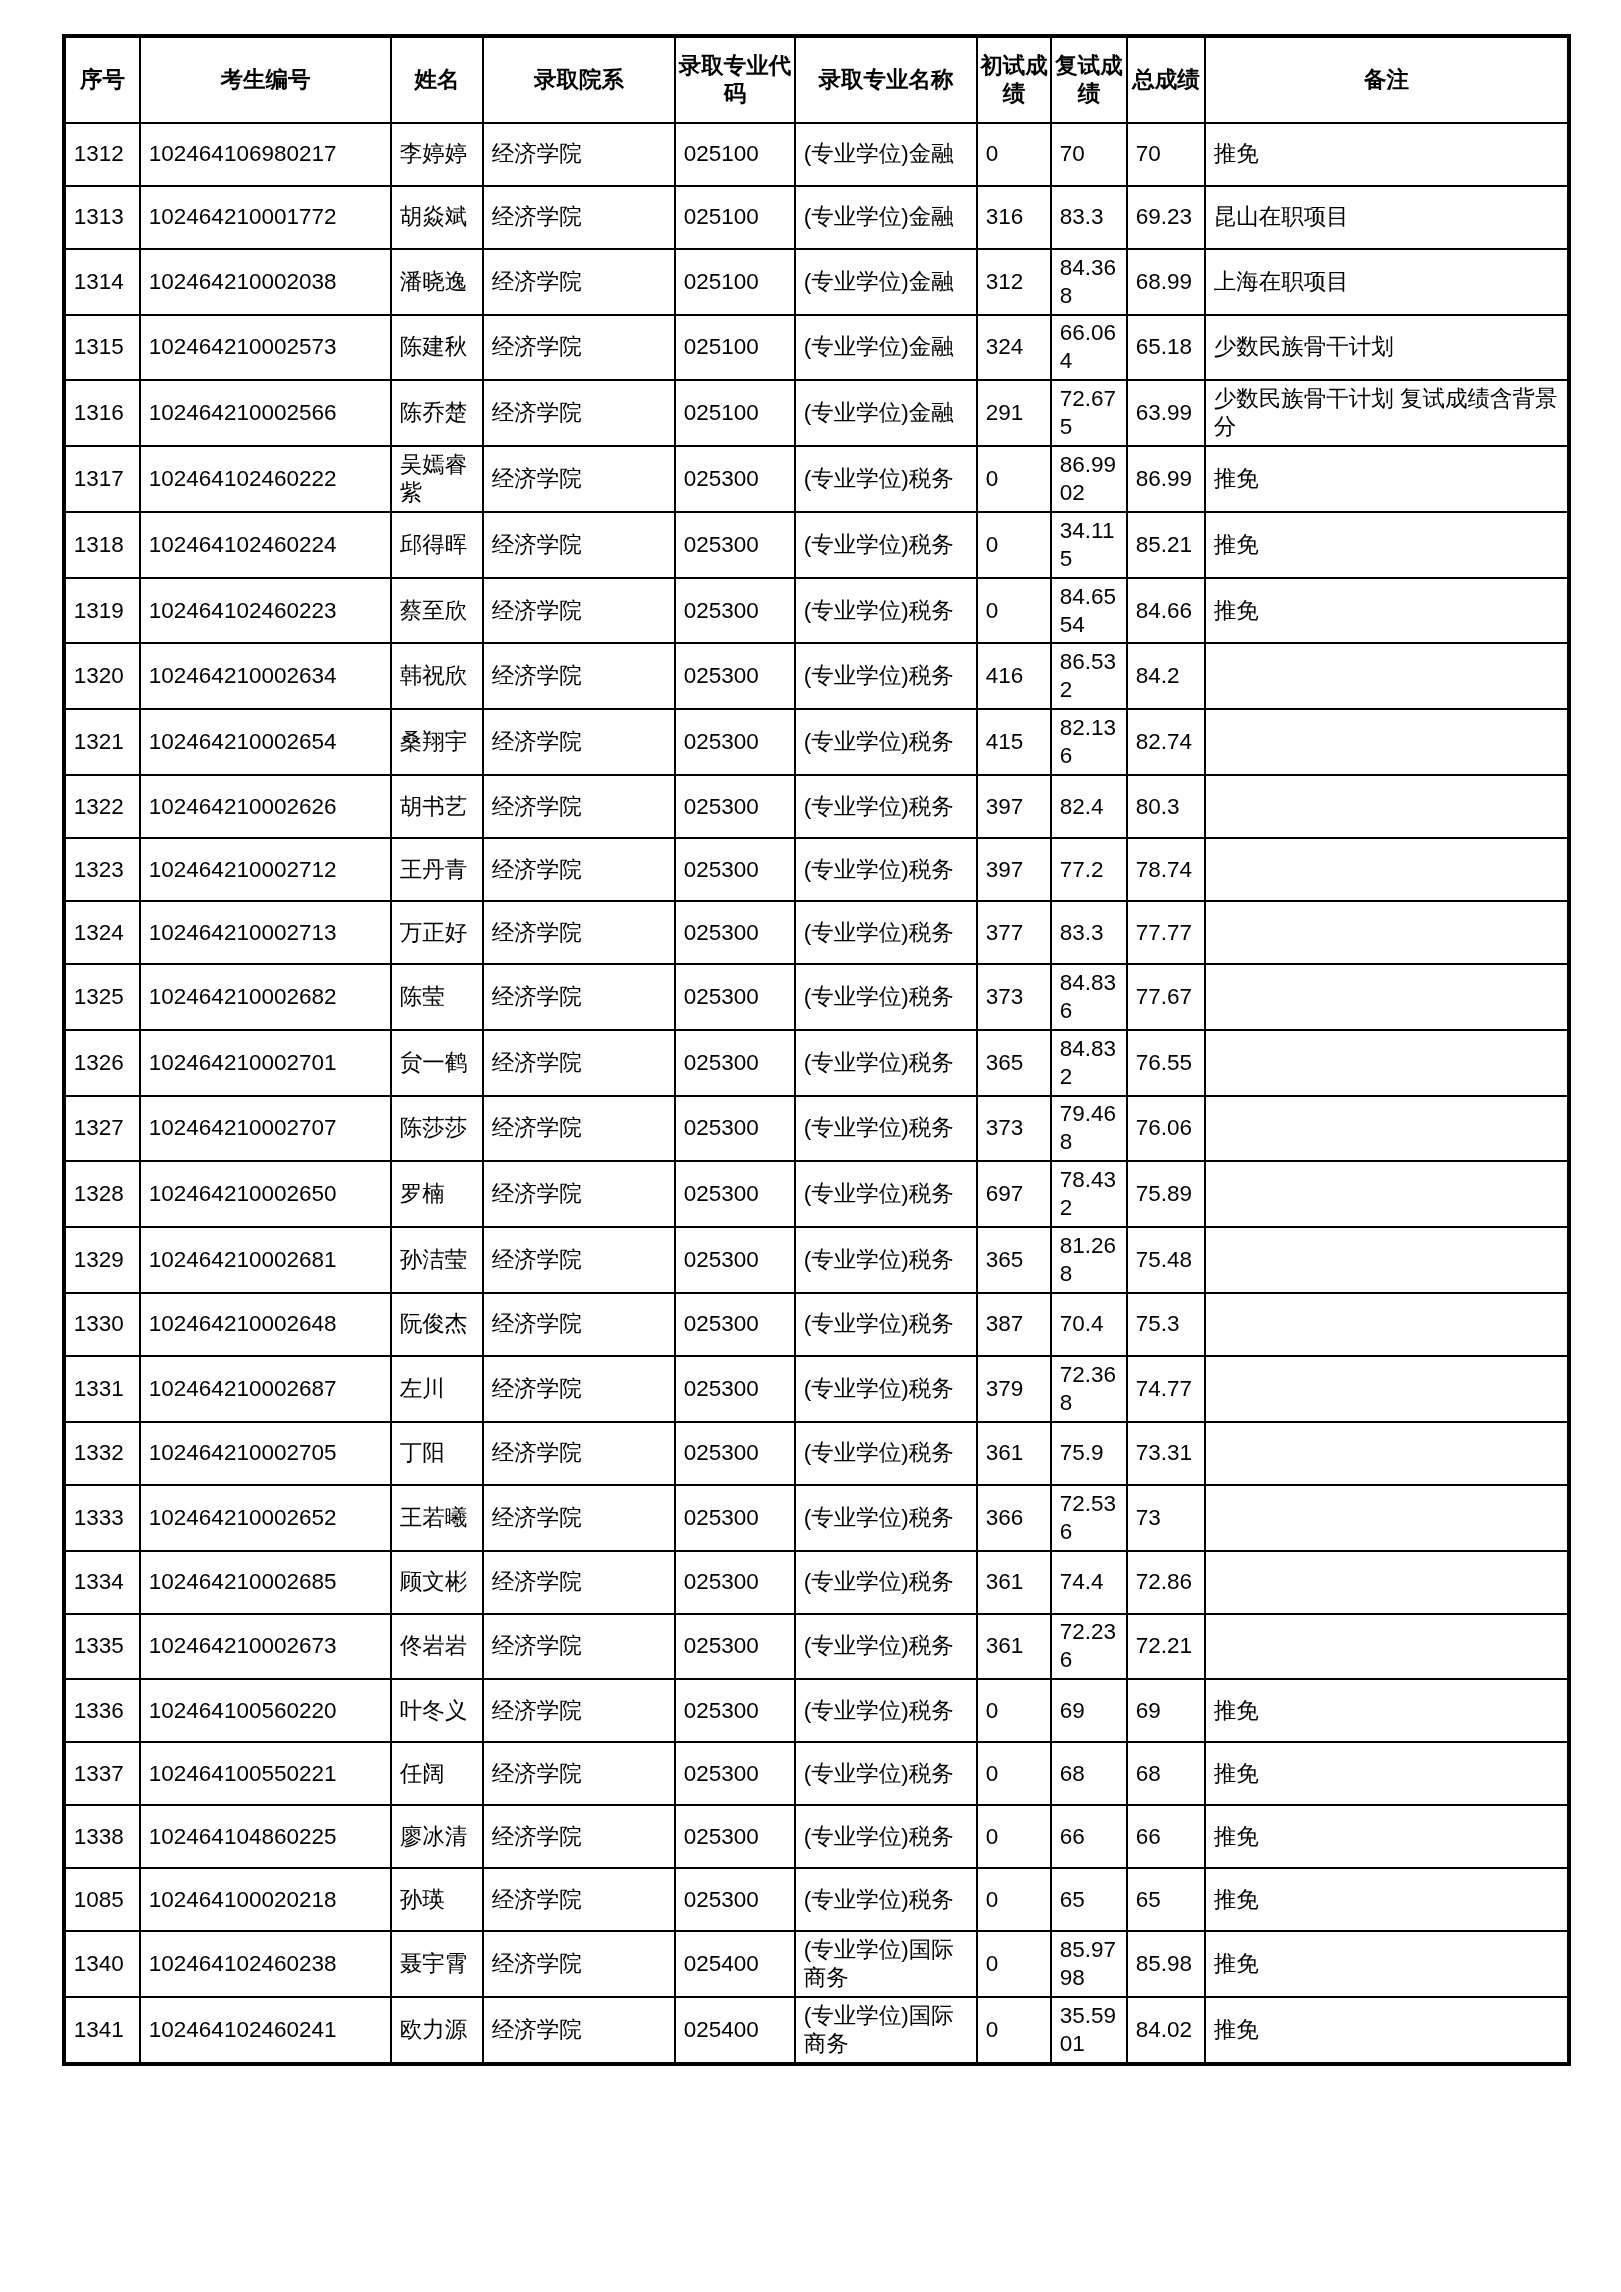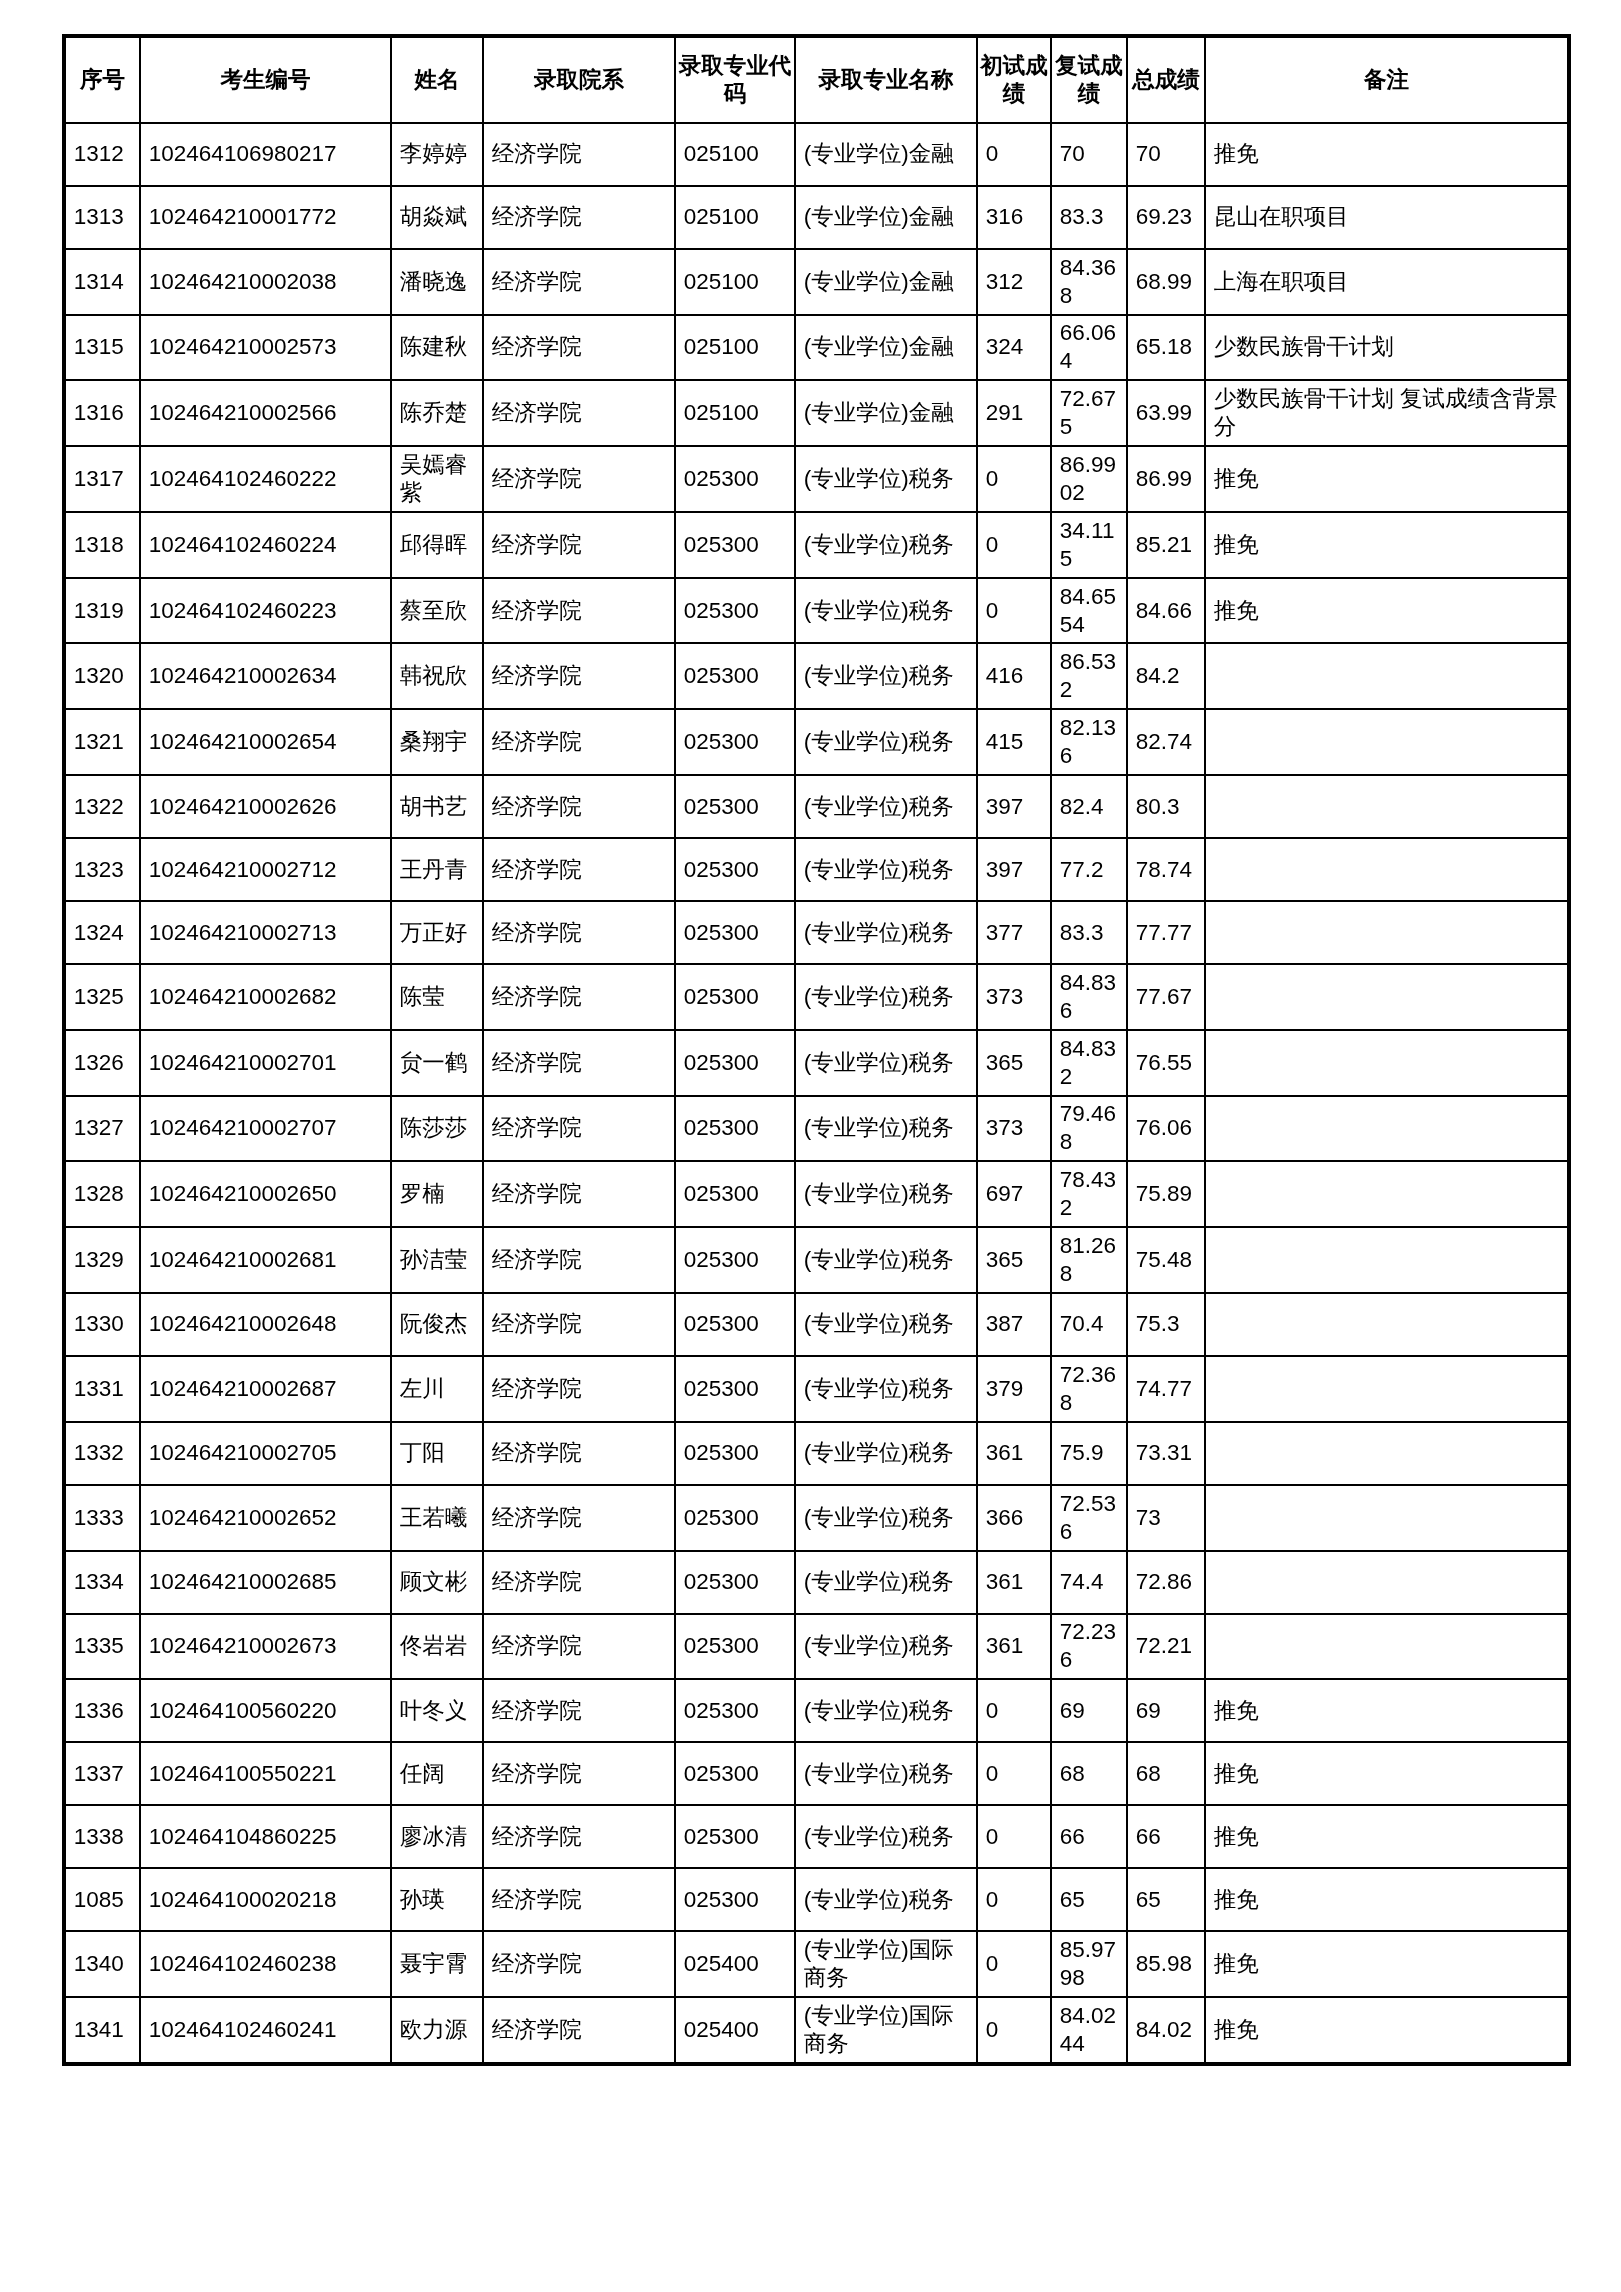--- a/index.html
+++ b/index.html
@@ -440,20 +440,20 @@
           <td class="col-remark">推免</td>
         </tr>
         <tr>
           <td class="col-index">1341</td>
           <td class="col-candidate_id">102464102460241</td>
           <td class="col-name">欧力源</td>
           <td class="col-department">经济学院</td>
           <td class="col-major_code">025400</td>
           <td class="col-major_name">(专业学位)国际商务</td>
           <td class="col-initial_score">0</td>
-          <td class="col-retest_score">84.0244</td>
+          <td class="col-retest_score">35.5901</td>
           <td class="col-total_score">84.02</td>
           <td class="col-remark">推免</td>
         </tr>
       </tbody>
   </table>
 </div>
 
 
 </body></html>

